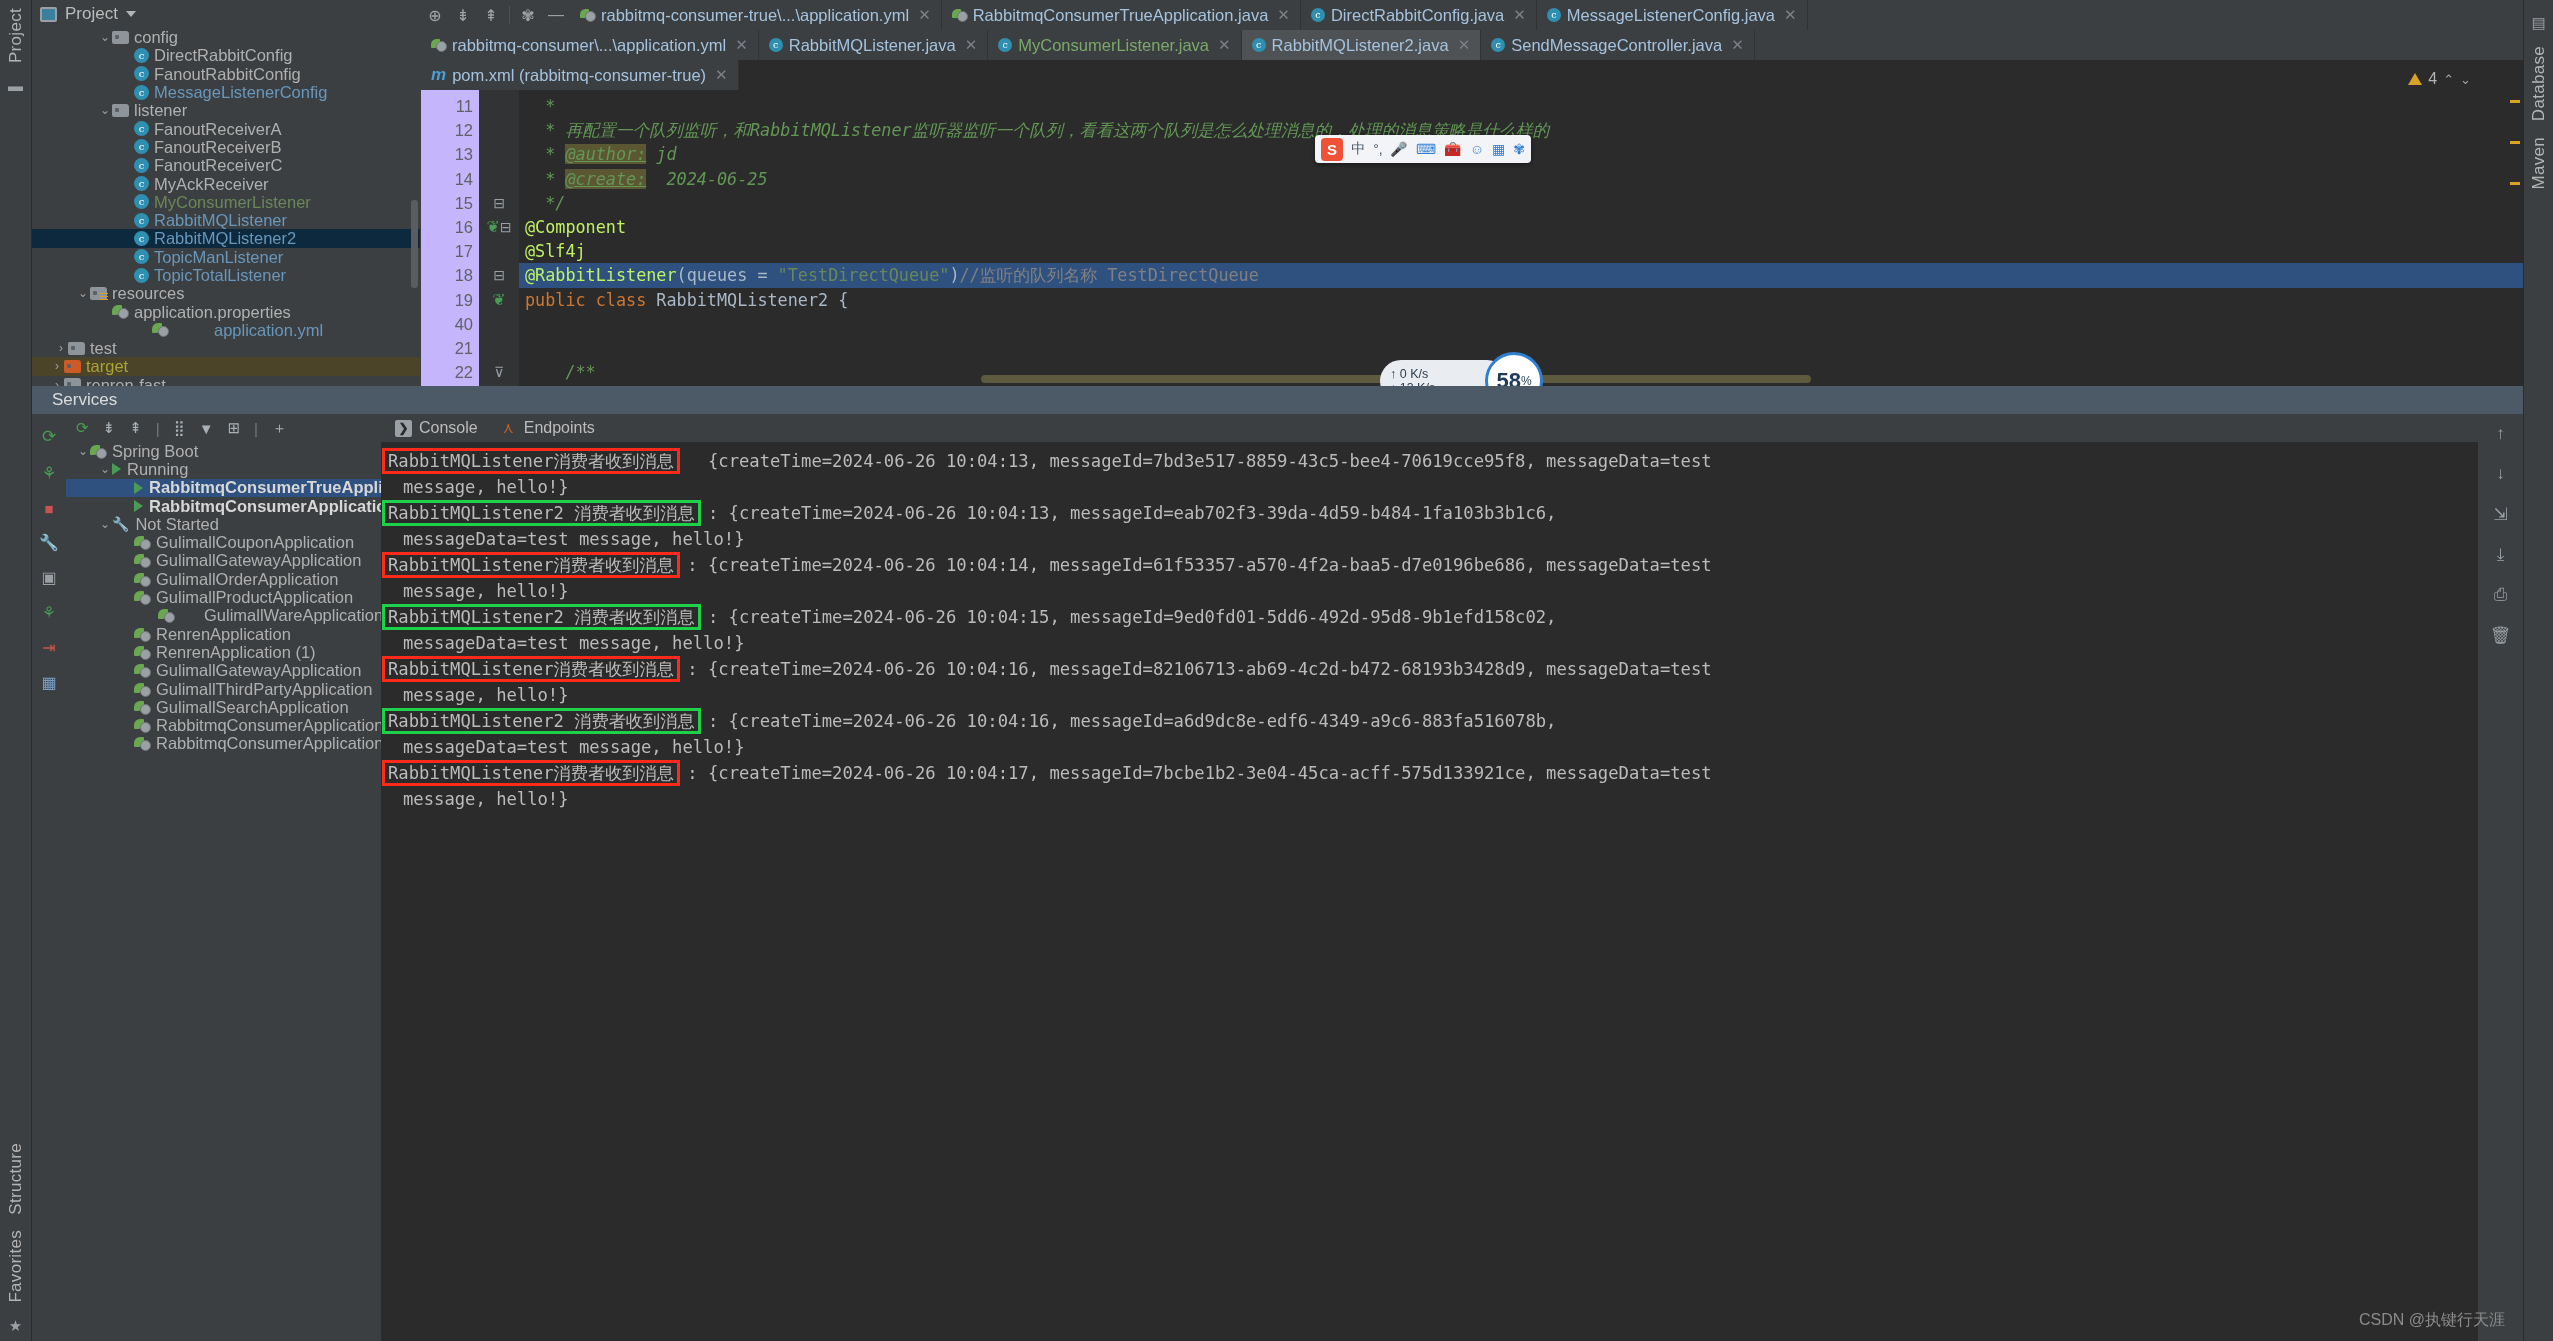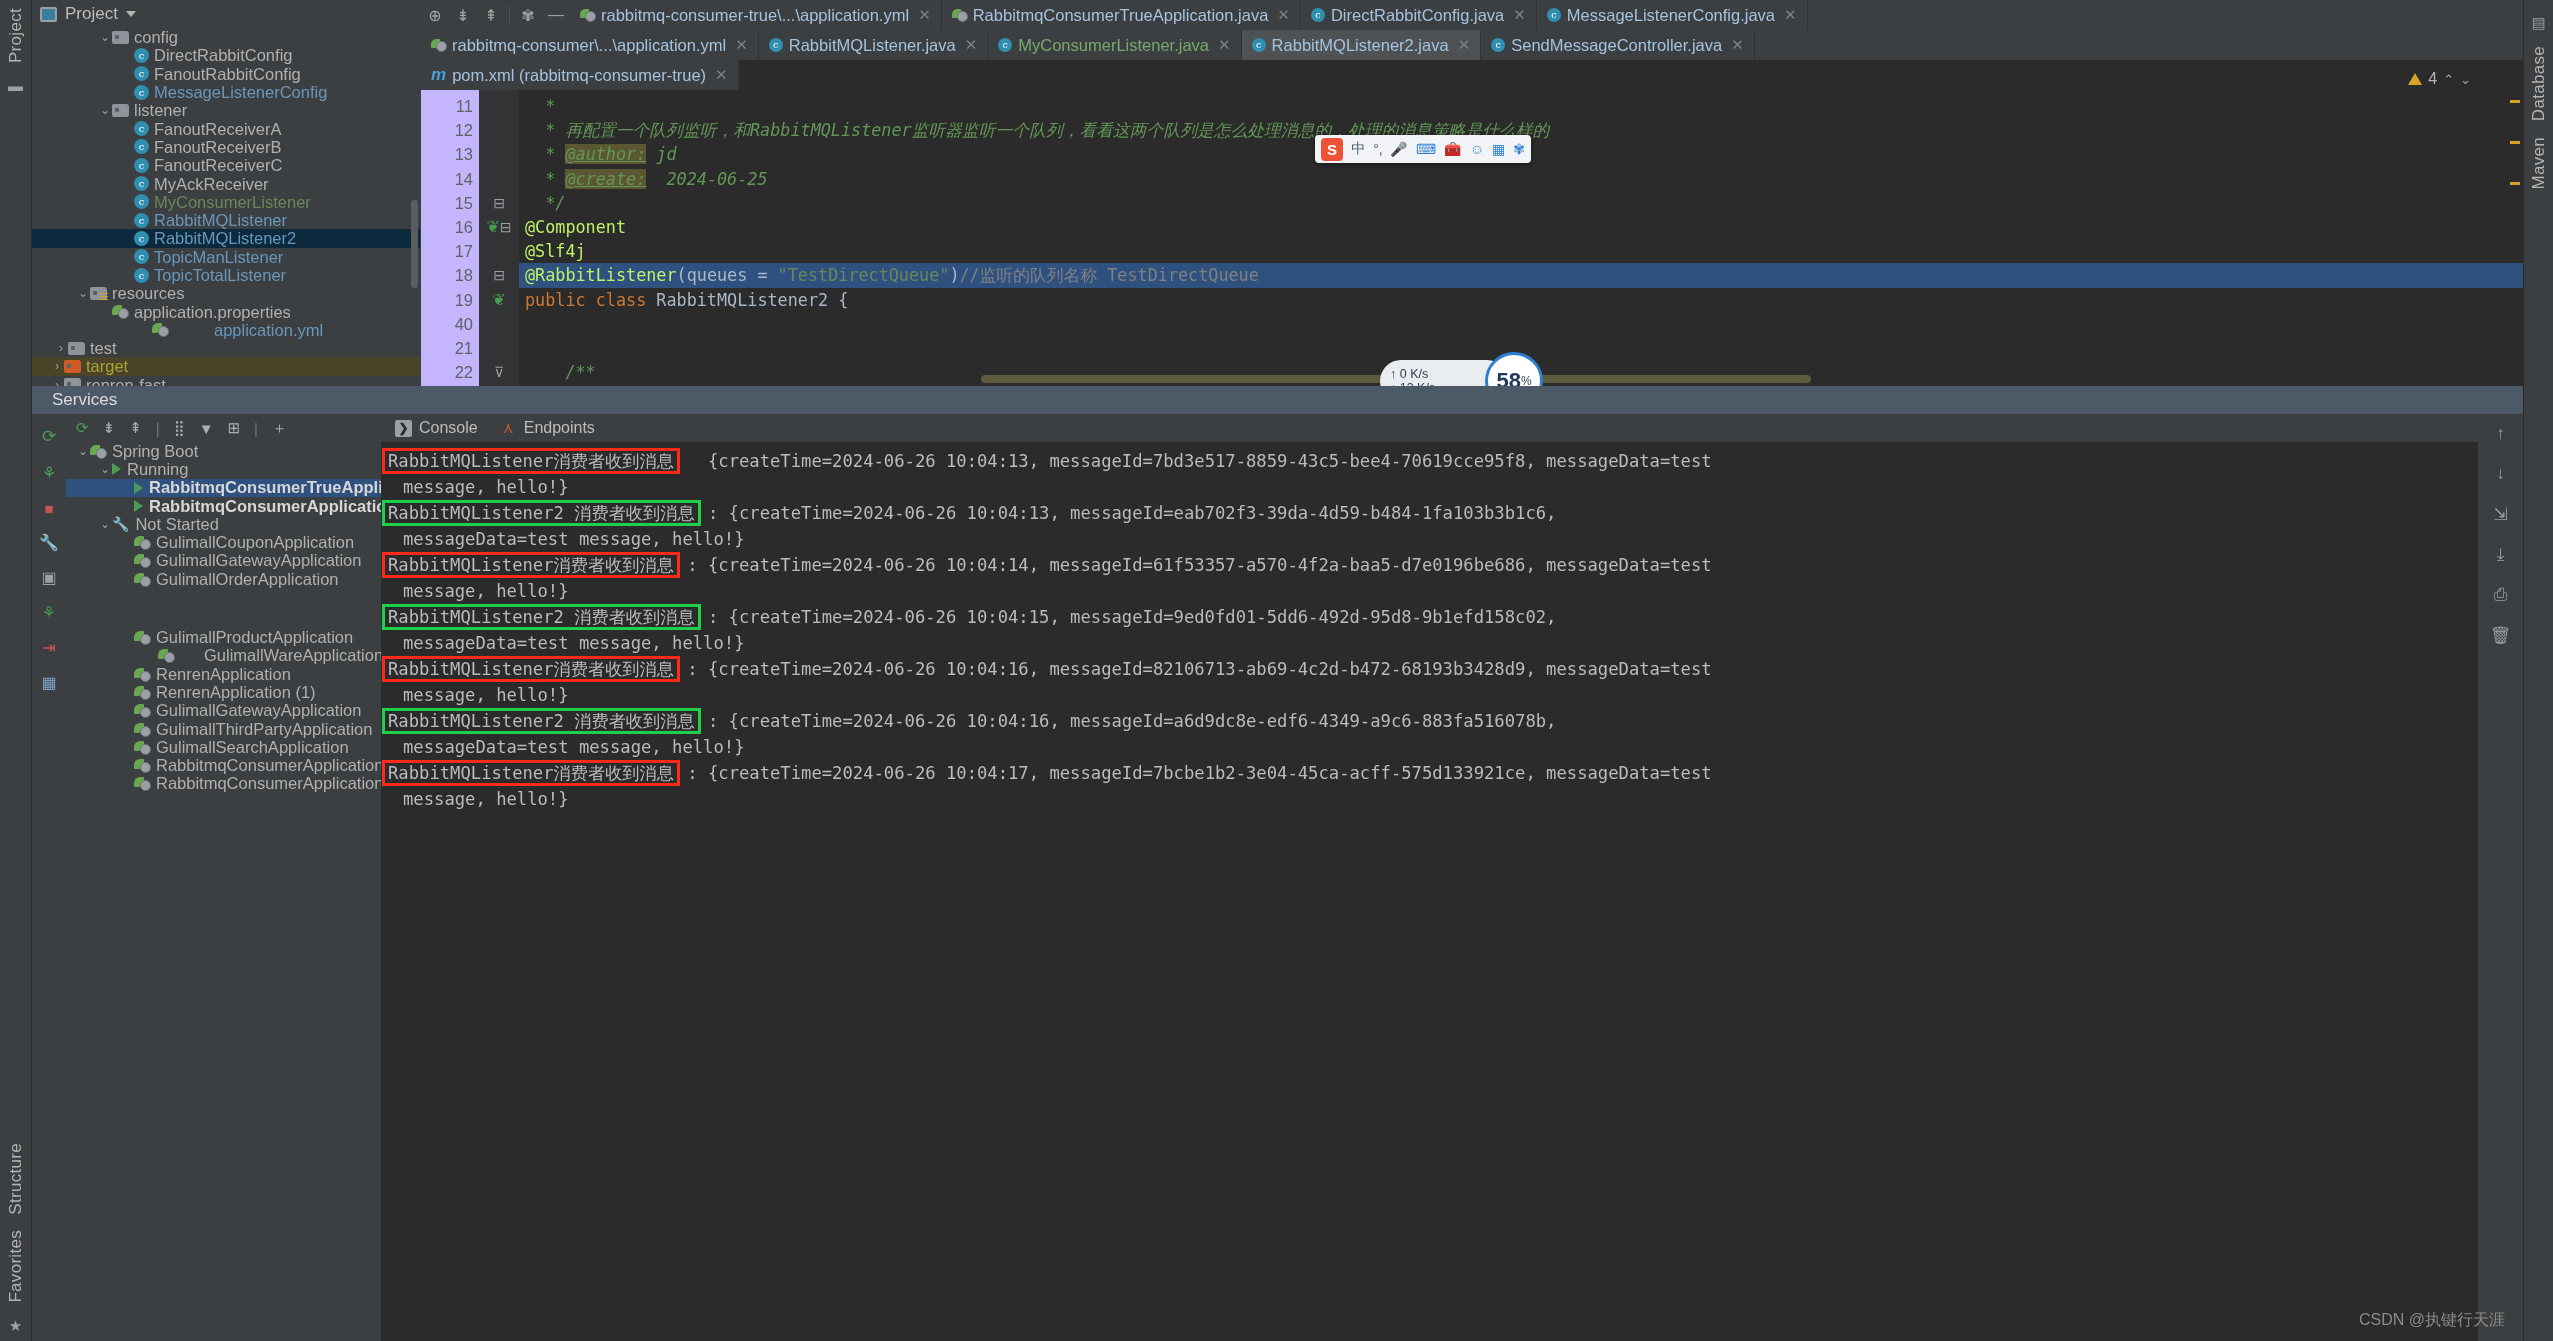--- a/index.html
+++ b/index.html
@@ -551,21 +551,21 @@
       <div class="srow" style="padding-left: 54px;">
         <span class="arrow"></span>
         <span class="leaf"></span>
         <span class="tlbl grey">GulimallGatewayApplication</span>
       </div>
       <div class="srow" style="padding-left: 54px;">
         <span class="arrow"></span>
         <span class="leaf"></span>
         <span class="tlbl grey">GulimallOrderApplication</span>
       </div>
-      <div class="srow" style="padding-left: 54px; margin-top: 40px;">
+      <div class="srow" style="padding-left: 54px;">
         <span class="arrow"></span>
         <span class="leaf"></span>
         <span class="tlbl grey">GulimallProductApplication</span>
       </div>
       <div class="srow" style="padding-left: 54px; gap: 24px;">
         <span class="arrow"></span>
         <span class="leaf"></span>
         <span class="tlbl grey">GulimallWareApplication</span>
       </div>
       <div class="srow" style="padding-left: 54px;">

